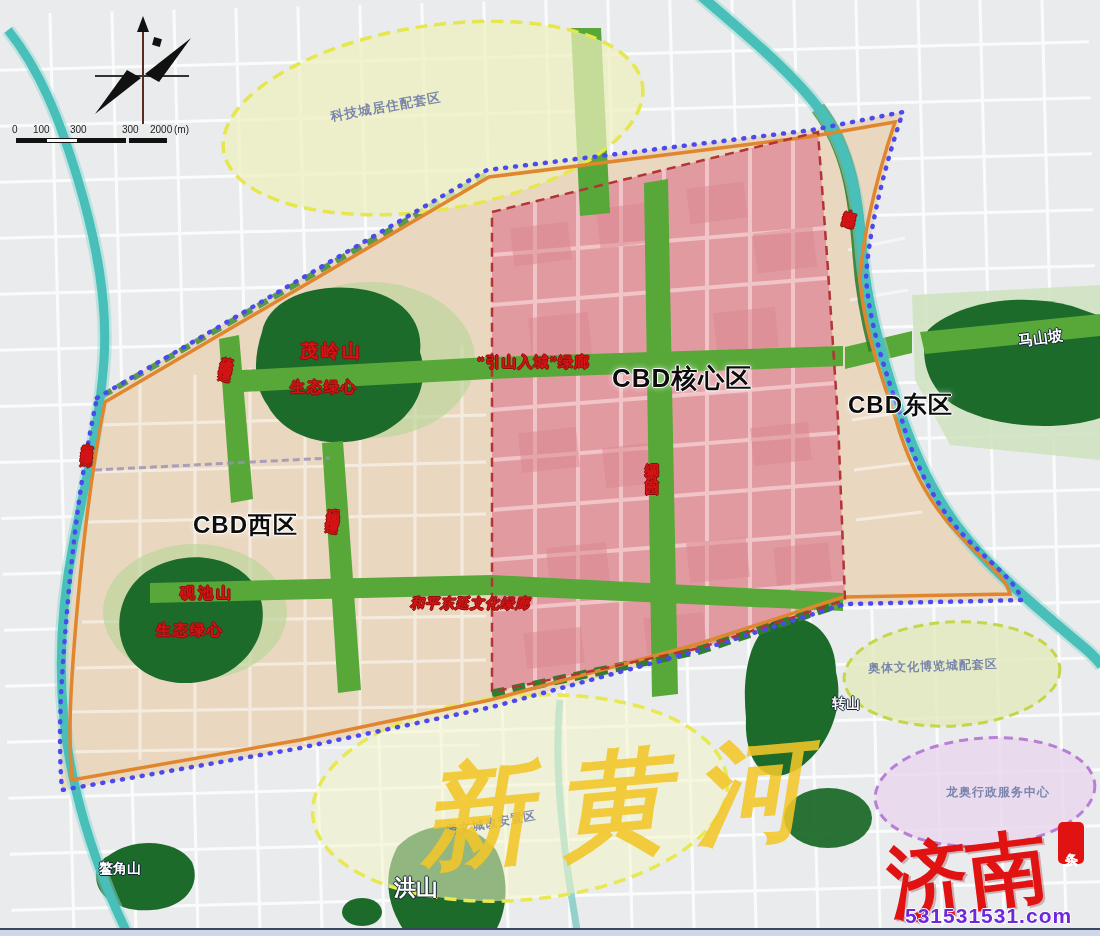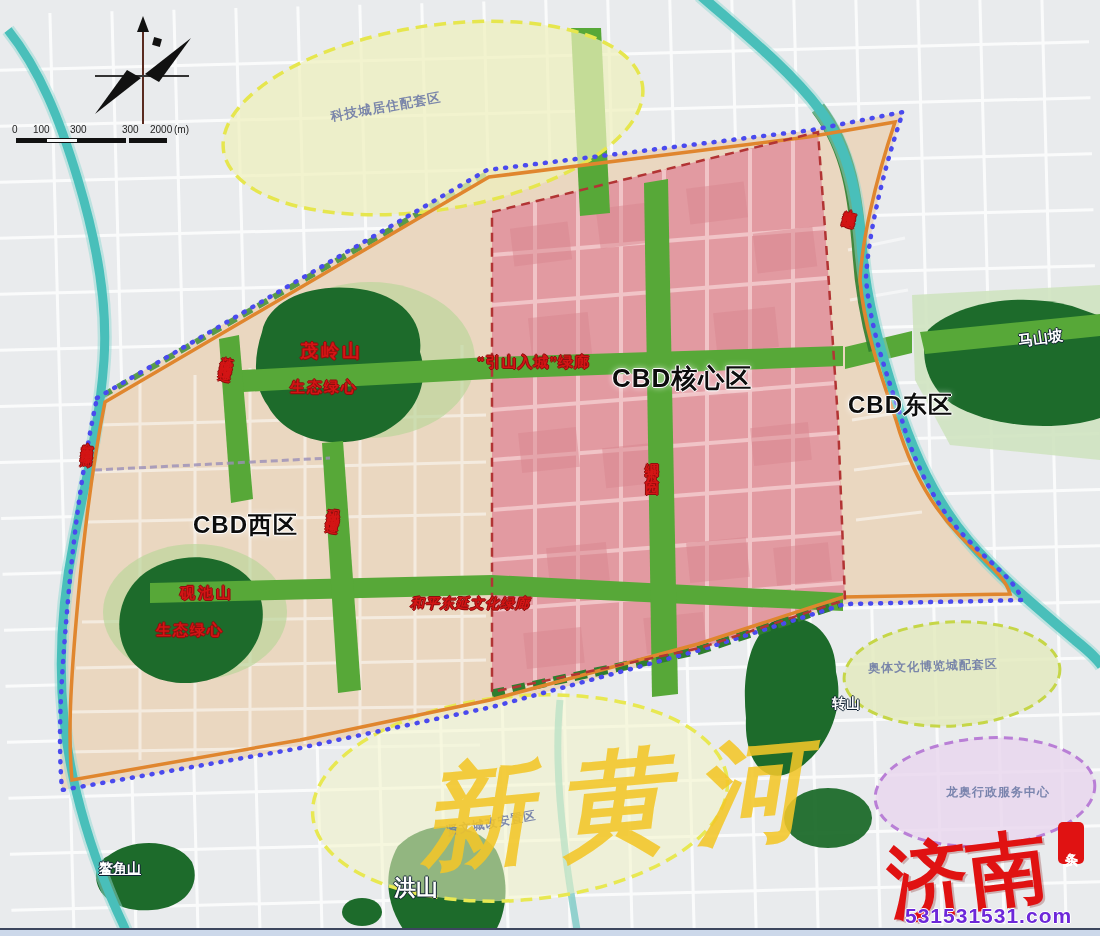--- a/index.html
+++ b/index.html
@@ -248,21 +248,21 @@
   <div class="lbl red-lbl vert" style="left:846px;top:198px;font-size:13px;letter-spacing:1px;transform:rotate(13deg);transform-origin:top left;">大辛河滨水绿道</div>
 
   <div class="lbl blue-lbl" style="left:330px;top:100px;font-size:13px;transform:rotate(-10deg);">科技城居住配套区</div>
   <div class="lbl blue-lbl" style="left:868px;top:660px;font-size:12px;transform:rotate(-2deg);">奥体文化博览城配套区</div>
   <div class="lbl blue-lbl" style="left:934px;top:786px;font-size:12px;margin-left:12px;">龙奥行政服务中心</div>
   <div class="lbl blue-lbl" style="left:446px;top:817px;font-size:12px;transform:rotate(-10deg);">贤文城改安置区</div>
 
   <div class="lbl white-lbl" style="left:1018px;top:330px;font-size:15px;transform:rotate(-8deg);">马山坡</div>
   <div class="lbl white-lbl" style="left:832px;top:696px;font-size:14px;">转山</div>
   <div class="lbl white-lbl" style="left:394px;top:876px;font-size:22px;">洪山</div>
-  <div class="lbl white-lbl" style="left:99px;top:861px;font-size:14px;text-decoration:underline;">鳌角山</div>
+  <div class="lbl white-lbl" style="left:99px;top:861px;font-size:14px;">鳌角山</div>
 
   <div class="wm-river">新黄河</div>
   <div class="brand">济南</div>
   <div class="brand-badge">头条</div>
   <div class="brand-url">531531531.com</div>
 
   <div class="bottom-edge"></div>
 </div>
 
 </body></html>

